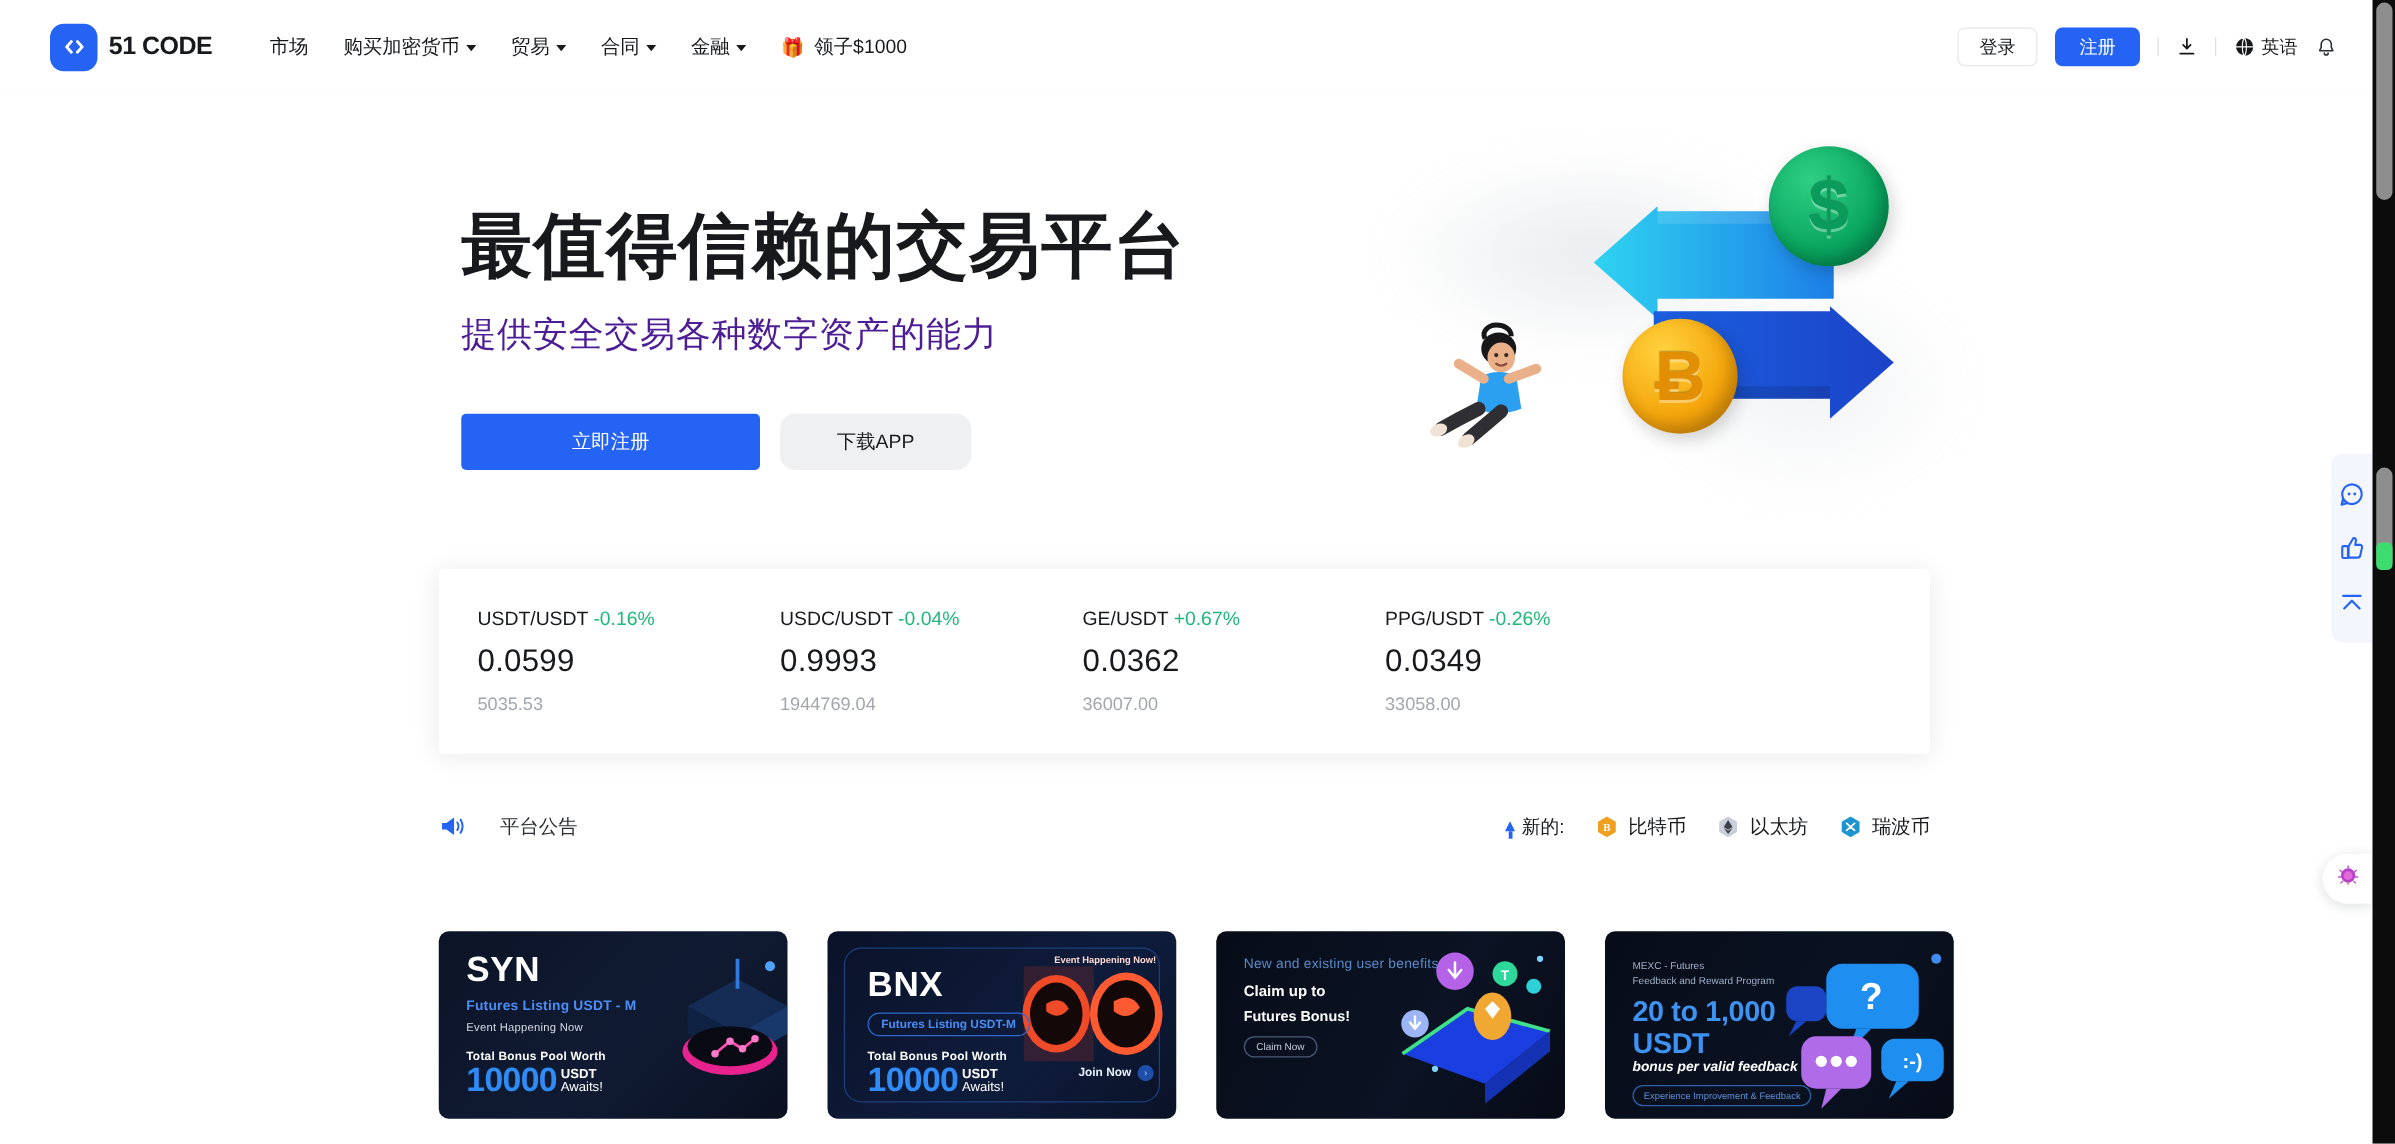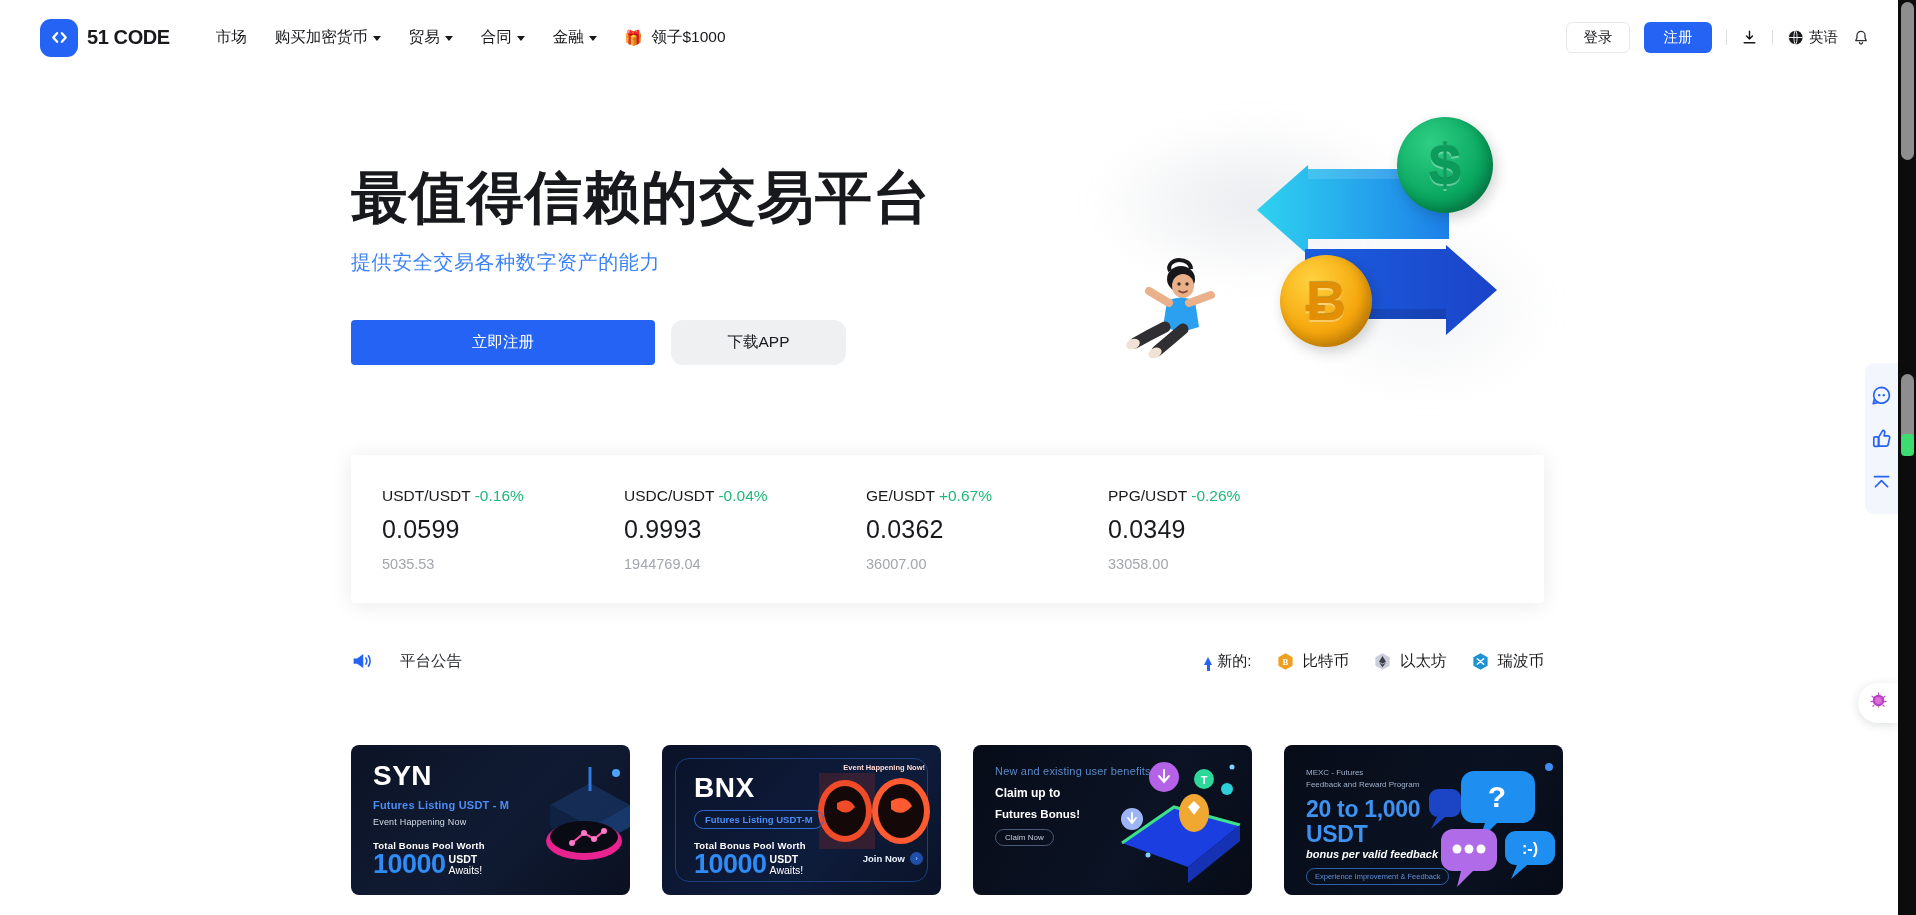--- a/index.html
+++ b/index.html
@@ -50,35 +50,35 @@
     background:#2563f5; font-size:14.5px; color:#fff; cursor:pointer;
     display:flex; align-items:center; justify-content:center;
     font-family:inherit;
   }
   .divider-v { width:1px; height:15px; background:#dcdee1; }
   .dl-ico { display:flex; align-items:center; cursor:pointer; }
   .lang { display:flex; align-items:center; gap:5px; cursor:pointer; font-size:14.5px; color:#18191c; }
   .bell { cursor:pointer; display:flex; align-items:center; }
 
   
-  .hero { position:absolute; top:75px; left:0; width:1898px; height:430px; }
+  .hero { position:absolute; top:75px; left:18px; width:1898px; height:430px; }
   .hero-text { position:absolute; left:351px; top:90px; }
   .hero-title {
     font-size:57px; font-weight:bold; color:#18191c;
     letter-spacing:1px; line-height:1.15; white-space:nowrap;
   }
-  .hero-sub { margin-top:18px; font-size:20px; color:#3b82f6; letter-spacing:0.6px; }
+  .hero-sub { margin-top:18px; font-size:28px; color:#4c1d95; letter-spacing:0.6px; }
   .hero-btns { display:flex; gap:16px; margin-top:44px; }
   .btn-hero-primary {
-    width:304px; height:45px; background:#2563f5; color:#fff;
+    width:239px; height:45px; background:#2563f5; color:#fff;
     border:none; border-radius:4px; font-size:15.5px; cursor:pointer;
     font-family:inherit; display:flex; align-items:center; justify-content:center;
   }
   .btn-hero-secondary {
-    width:175px; height:45px; background:#eff0f2; color:#18191c;
+    width:153px; height:45px; background:#eff0f2; color:#18191c;
     border:none; border-radius:12px; font-size:15.5px; cursor:pointer;
     font-family:inherit; display:flex; align-items:center; justify-content:center;
   }
 
   
   .hero-art {
     position:absolute; left:1105px; top:28px; width:460px; height:310px;
   }
   .art-blur {
     position:absolute; left:-40px; top:10px; width:480px; height:300px;

